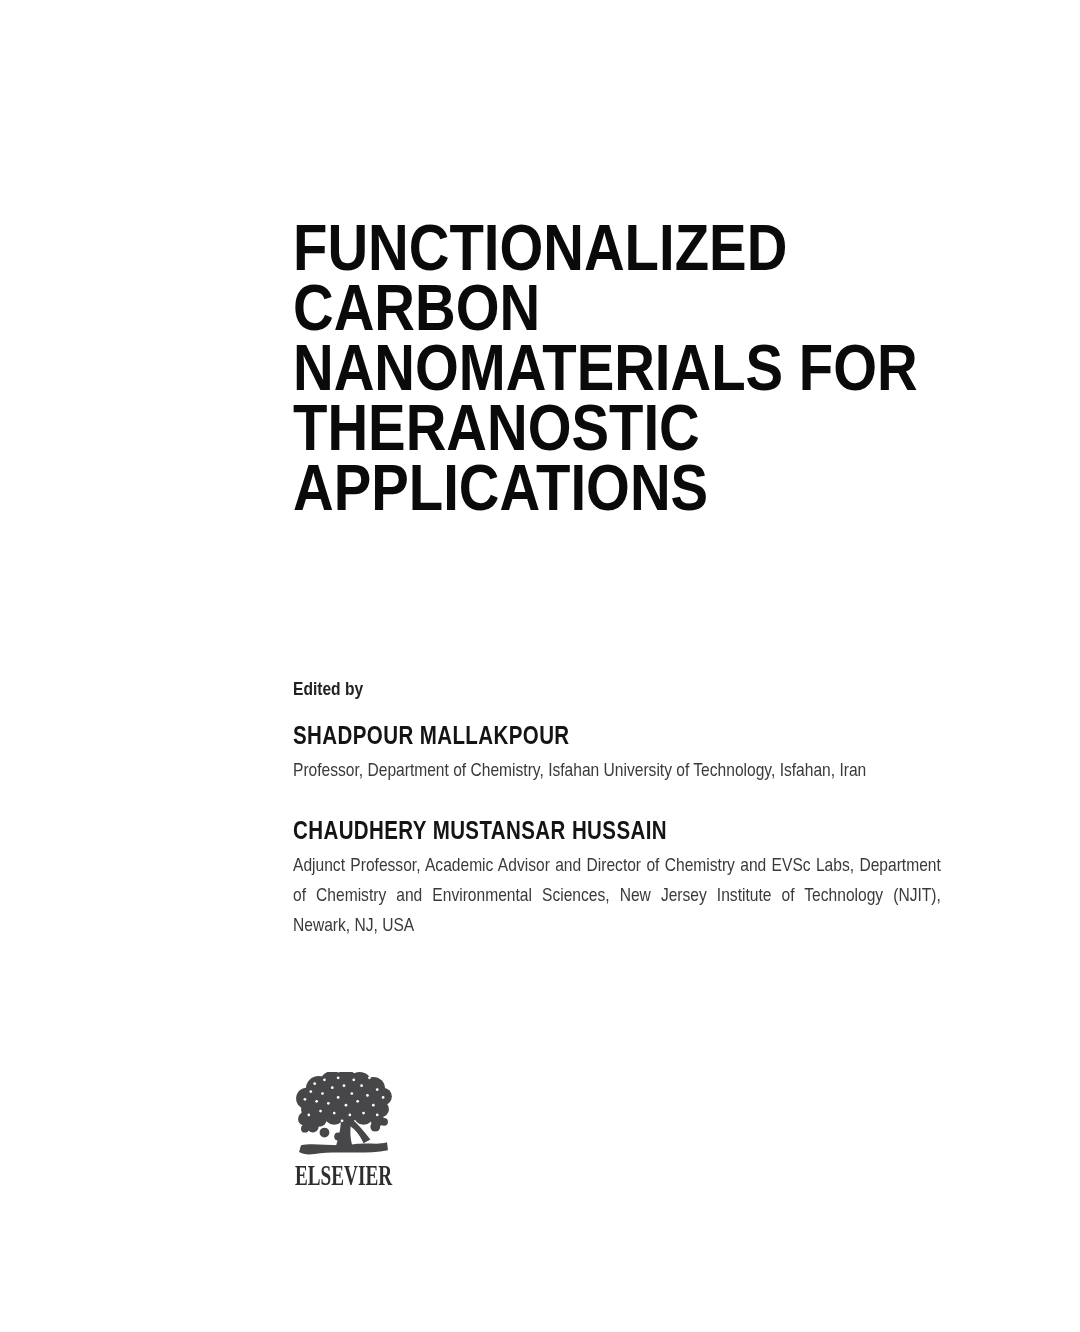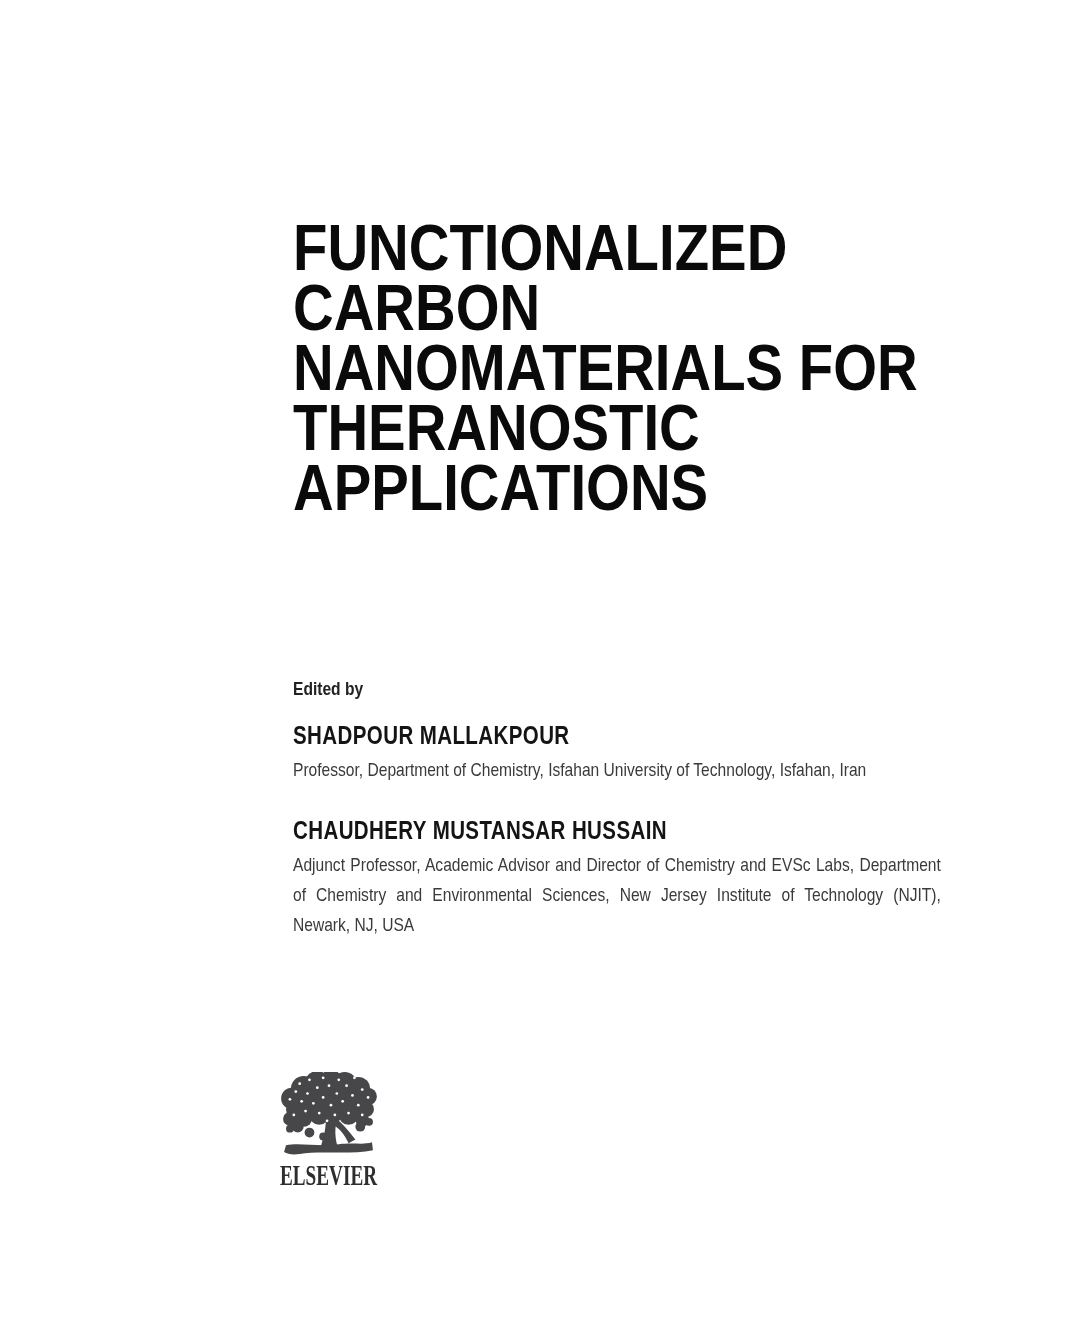--- a/index.html
+++ b/index.html
@@ -58,21 +58,21 @@
     margin: 5px 0 0 0;
     font-size: 19px;
     line-height: 30px;
     font-weight: 400;
     color: #3a3a3a;
   }
   .editor-affiliation.one-line { white-space: nowrap; }
   .editor-affiliation.multi-line { width: 790px; text-align: justify; }
   .publisher {
     position: absolute;
-    left: 280px;
+    left: 295px;
     top: 1072px;
     width: 110px;
   }
   .tree-logo {
     display: block;
     width: 98px;
     height: 85px;
   }
   .publisher-name {
     margin-top: 7px;

